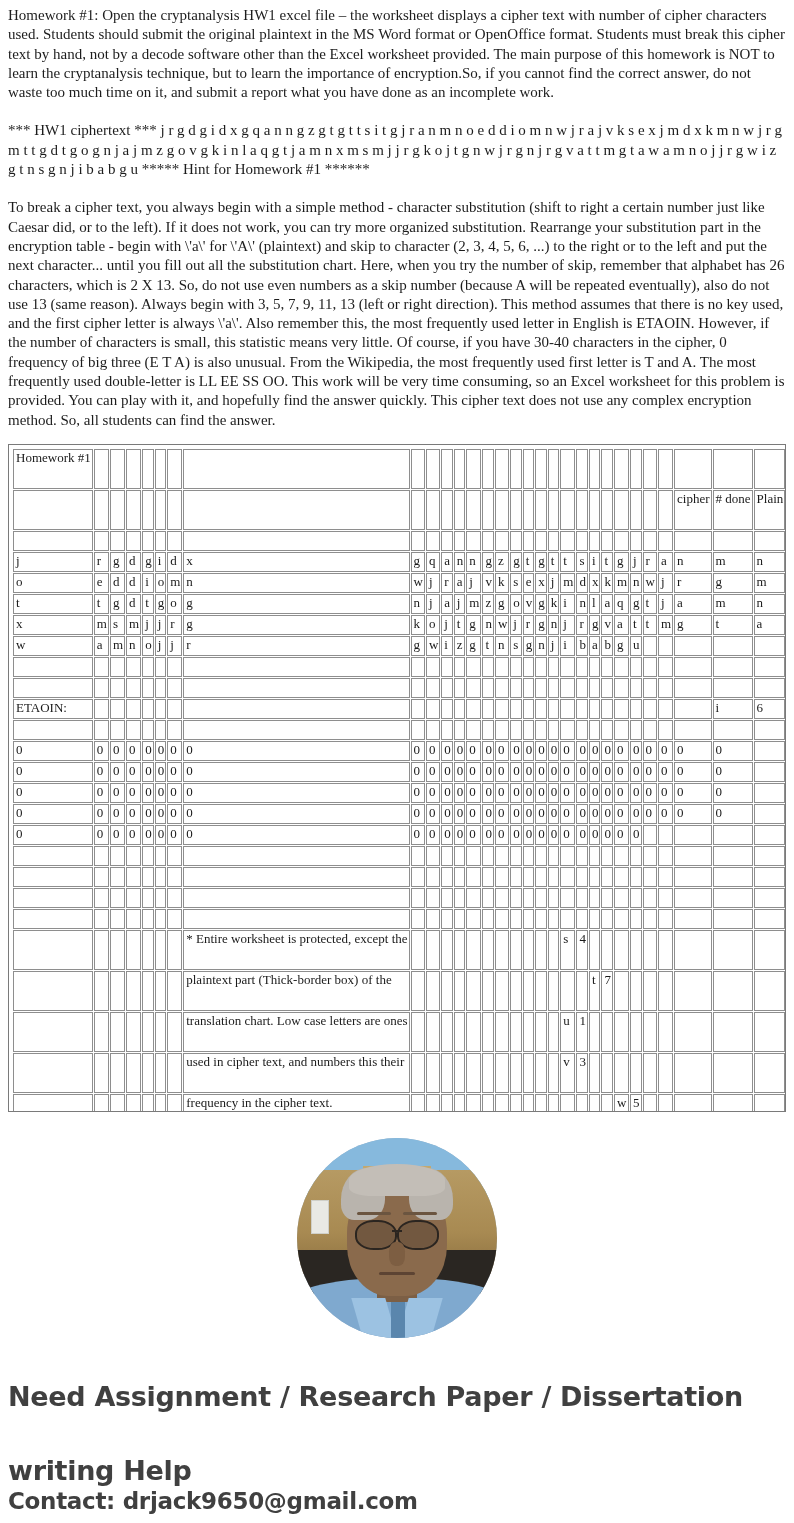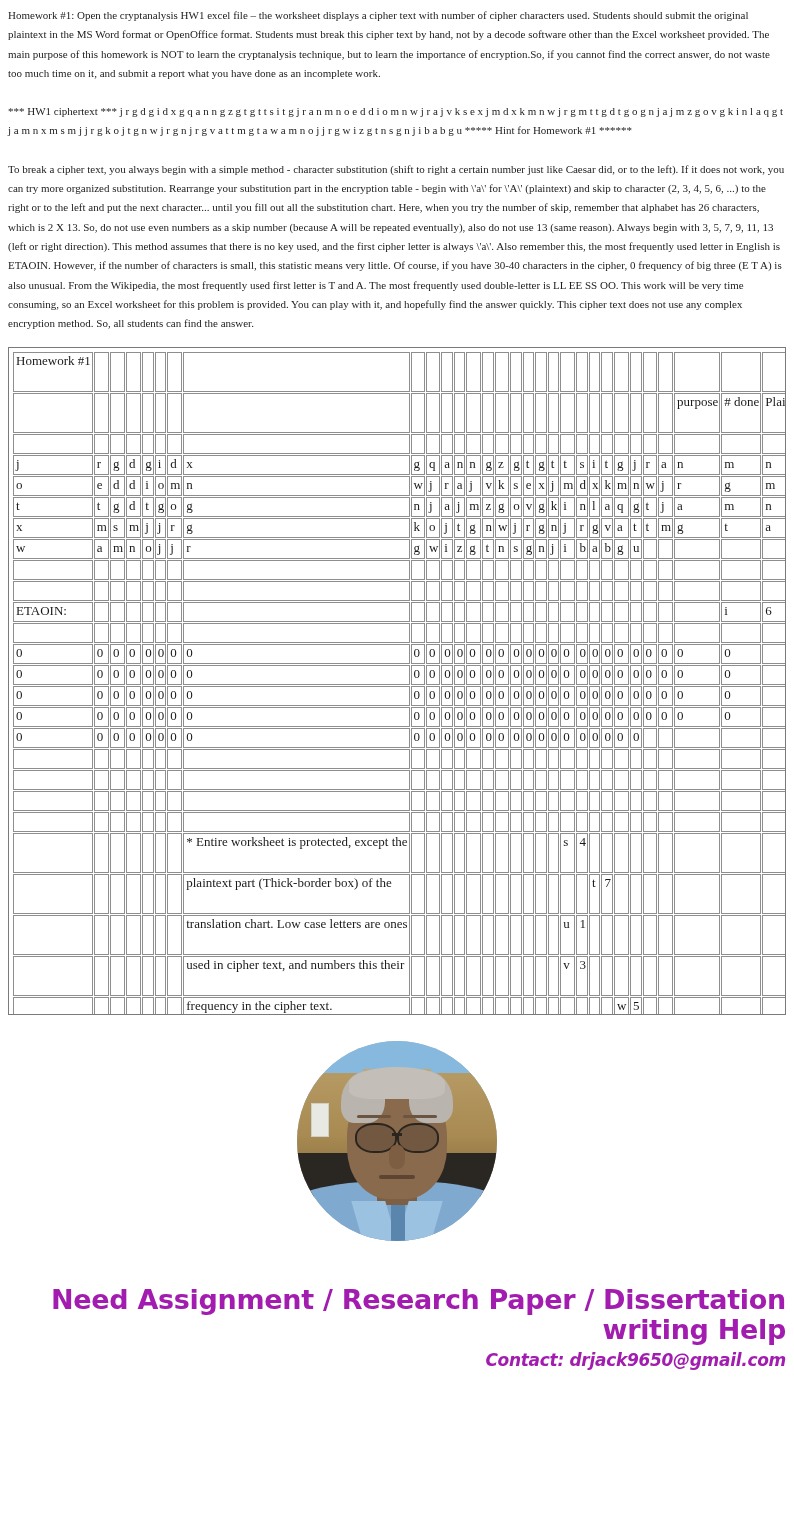--- a/index.html
+++ b/index.html
@@ -6,21 +6,21 @@
   body{
     width:794px;
     background:#ffffff;
     font-family:"Liberation Serif", serif;
     color:#1a1a1a;
   }
   .page{width:794px;box-sizing:border-box;padding:6px 8px 0 8px;}
 
   .para{
     font-family:"Liberation Serif", serif;
-    font-size:11px;
+    font-size:15px;
     line-height:19.3px;
     text-align:left;
     margin:0 0 0 0;
     color:#1c1c1c;
   }
   .para.gap{margin-top:19px;}
 
   
   .sheet-wrap{
     margin-top:14px;
@@ -95,30 +95,30 @@
     border:2.5px solid #2b2520;border-radius:45%;background:rgba(60,45,35,.30);}
   .av-bridge{position:absolute;left:47.5%;top:46%;width:5%;height:2.5px;background:#2b2520;}
   .av-browL{position:absolute;left:30%;top:37%;width:17%;height:3px;background:#6b5540;border-radius:2px;}
   .av-browR{position:absolute;right:30%;top:37%;width:17%;height:3px;background:#6b5540;border-radius:2px;}
   .av-nose{position:absolute;left:46%;top:52%;width:8%;height:12%;background:#7d5e42;border-radius:40%;}
   .av-mouth{position:absolute;left:41%;top:67%;width:18%;height:3.5px;background:#5d4433;border-radius:3px;}
 
   
   .promo{
     margin-top:40px;
-    text-align:right;
+    text-align:left;
     font-family:"DejaVu Sans", sans-serif;
     font-weight:bold;
     font-size:27px;
     line-height:30px;
-    color:#a21caf;
+    color:#404040;
     letter-spacing:-0.3px;
   }
-  .promo .l2{display:block;}
-  .promo .l3{display:block;font-size:17px;font-style:italic;}
+  .promo .l2{display:block;margin-top:44px;}
+  .promo .l3{display:block;font-size:23px;}
 </style>
 </head>
 <body>
 
 <div class="page">
 
   <p class="para">Homework #1: Open the cryptanalysis HW1 excel file – the worksheet displays a cipher text with number of cipher characters used. Students should submit the original plaintext in the MS Word format or OpenOffice format. Students must break this cipher text by hand, not by a decode software other than the Excel worksheet provided. The main purpose of this homework is NOT to learn the cryptanalysis technique, but to learn the importance of encryption.So, if you cannot find the correct answer, do not waste too much time on it, and submit a report what you have done as an incomplete work.</p>
   <p class="para gap">*** HW1 ciphertext *** j r g d g i d x g q a n n g z g t g t t s i t g j r a n m n o e d d i o m n w j r a j v k s e x j m d x k m n w j r g m t t g d t g o g n j a j m z g o v g k i n l a q g t j a m n x m s m j j r g k o j t g n w j r g n j r g v a t t m g t a w a m n o j j r g w i z g t n s g n j i b a b g u ***** Hint for Homework #1 ******</p>
   <p class="para gap">To break a cipher text, you always begin with a simple method - character substitution (shift to right a certain number just like Caesar did, or to the left). If it does not work, you can try more organized substitution. Rearrange your substitution part in the encryption table - begin with \'a\' for \'A\' (plaintext) and skip to character (2, 3, 4, 5, 6, ...) to the right or to the left and put the next character... until you fill out all the substitution chart. Here, when you try the number of skip, remember that alphabet has 26 characters, which is 2 X 13. So, do not use even numbers as a skip number (because A will be repeated eventually), also do not use 13 (same reason). Always begin with 3, 5, 7, 9, 11, 13 (left or right direction). This method assumes that there is no key used, and the first cipher letter is always \'a\'. Also remember this, the most frequently used letter in English is ETAOIN. However, if the number of characters is small, this statistic means very little. Of course, if you have 30-40 characters in the cipher, 0 frequency of big three (E T A) is also unusual. From the Wikipedia, the most frequently used first letter is T and A. The most frequently used double-letter is LL EE SS OO. This work will be very time consuming, so an Excel worksheet for this problem is provided. You can play with it, and hopefully find the answer quickly. This cipher text does not use any complex encryption method. So, all students can find the answer.</p>
 
@@ -210,21 +210,21 @@
             <td></td>
             <td></td>
             <td></td>
             <td></td>
             <td></td>
             <td></td>
             <td></td>
             <td></td>
             <td></td>
             <td></td>
-            <td class="hdr">purpose</td>
+            <td class="hdr">cipher</td>
             <td class="wrapcell hdr"># done</td>
             <td class="hdr">Plain</td>
           </tr>
           <tr class="r1">
             <td></td>
             <td></td>
             <td></td>
             <td></td>
             <td></td>
             <td></td>

